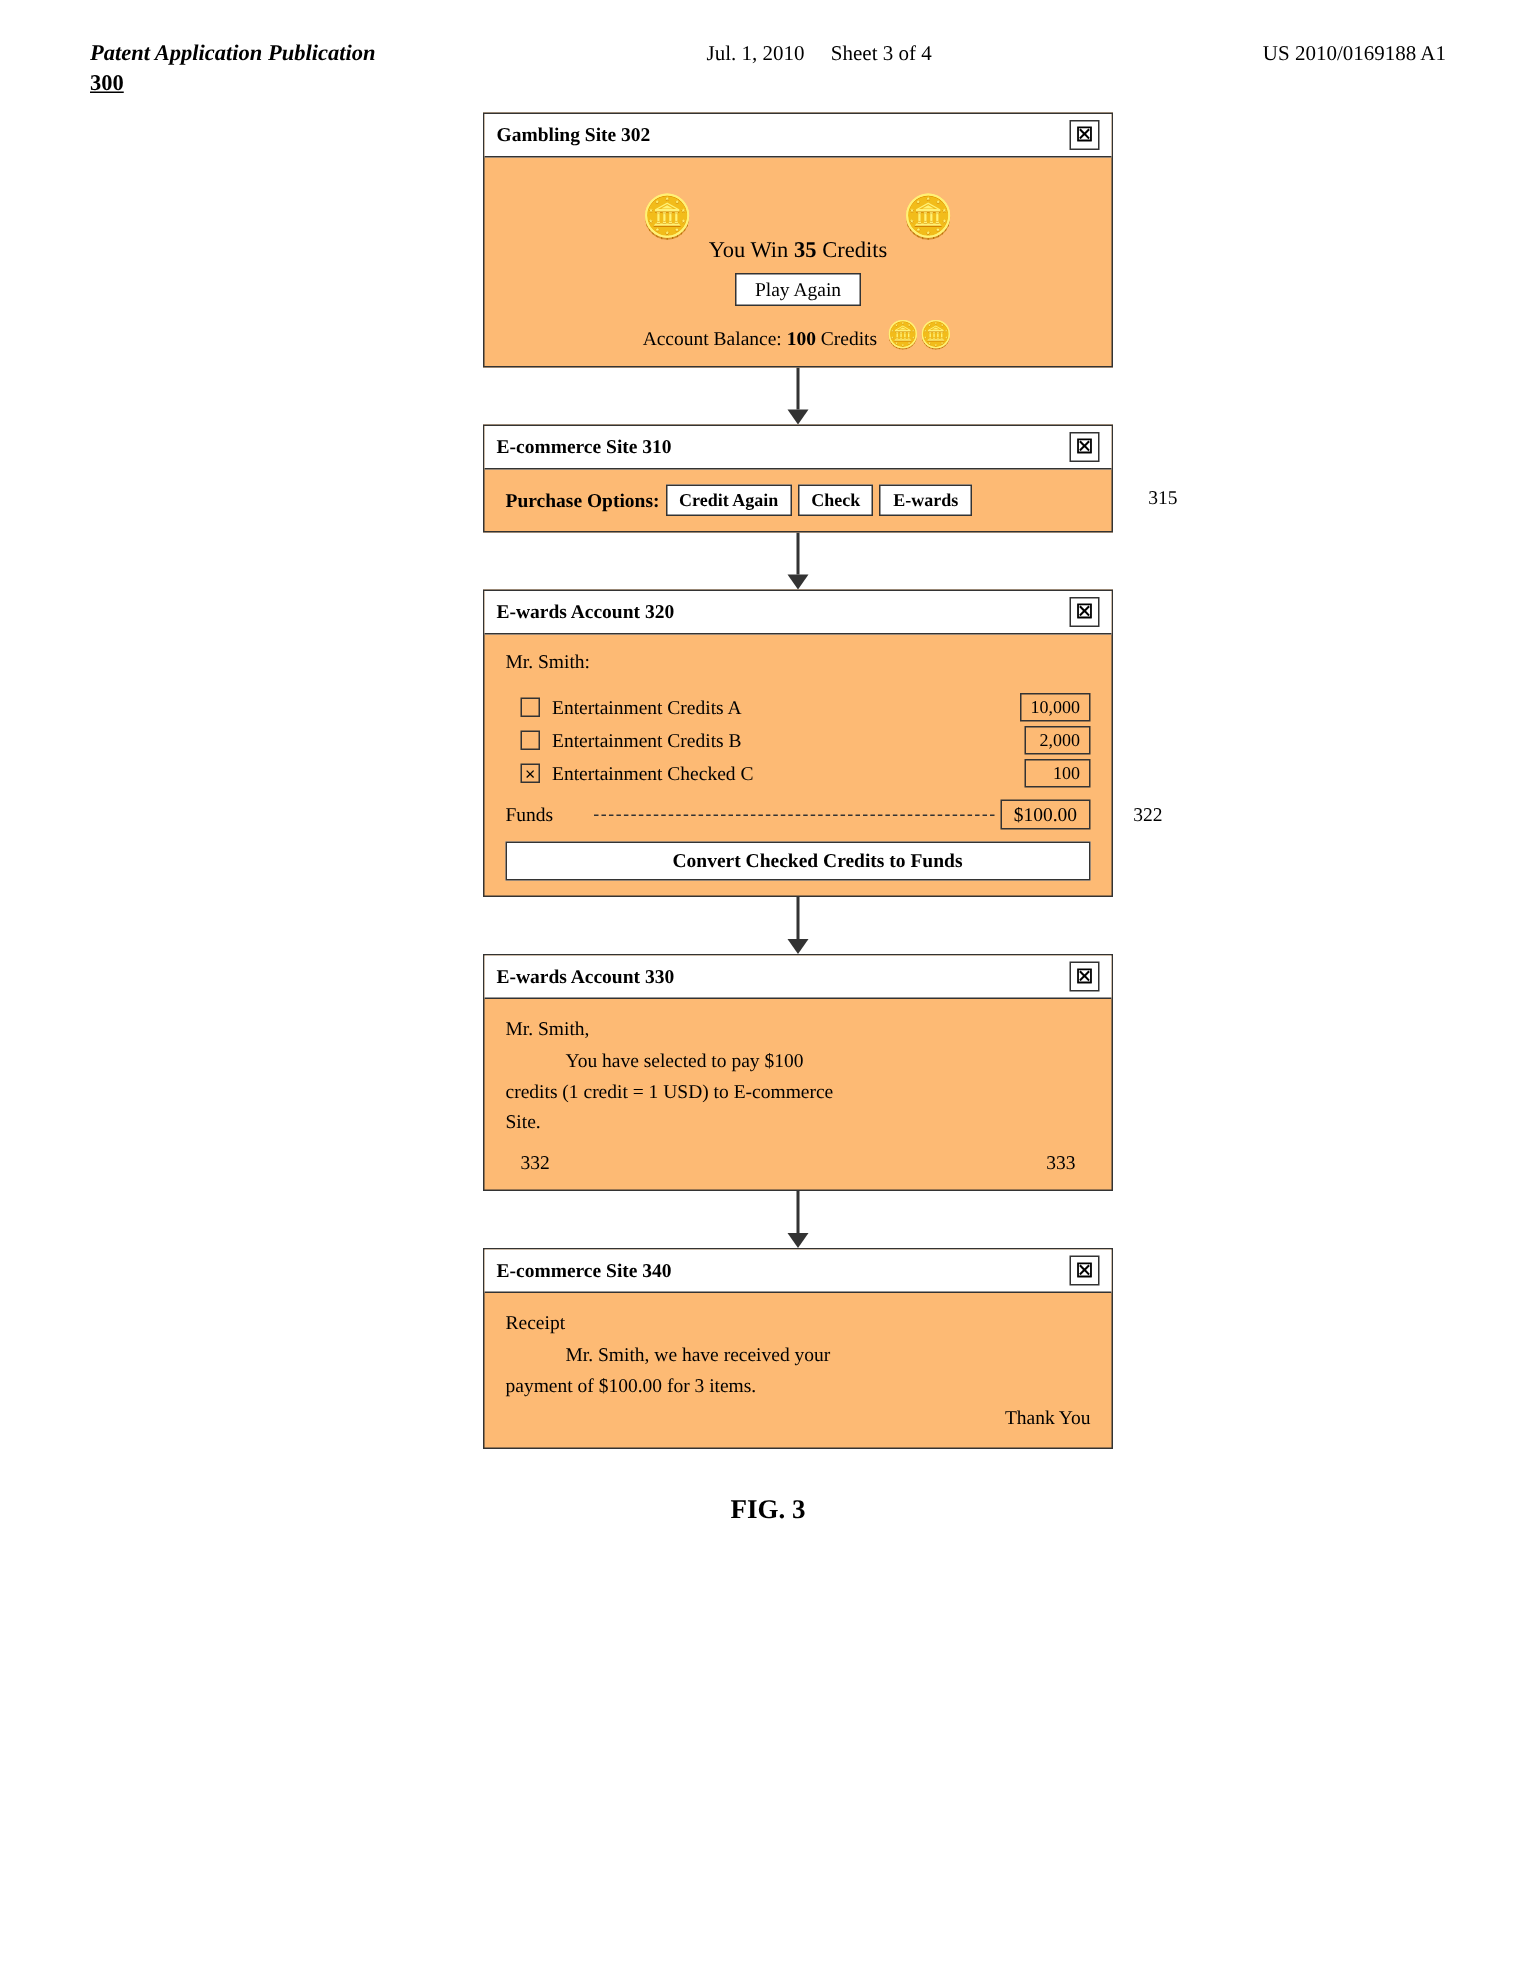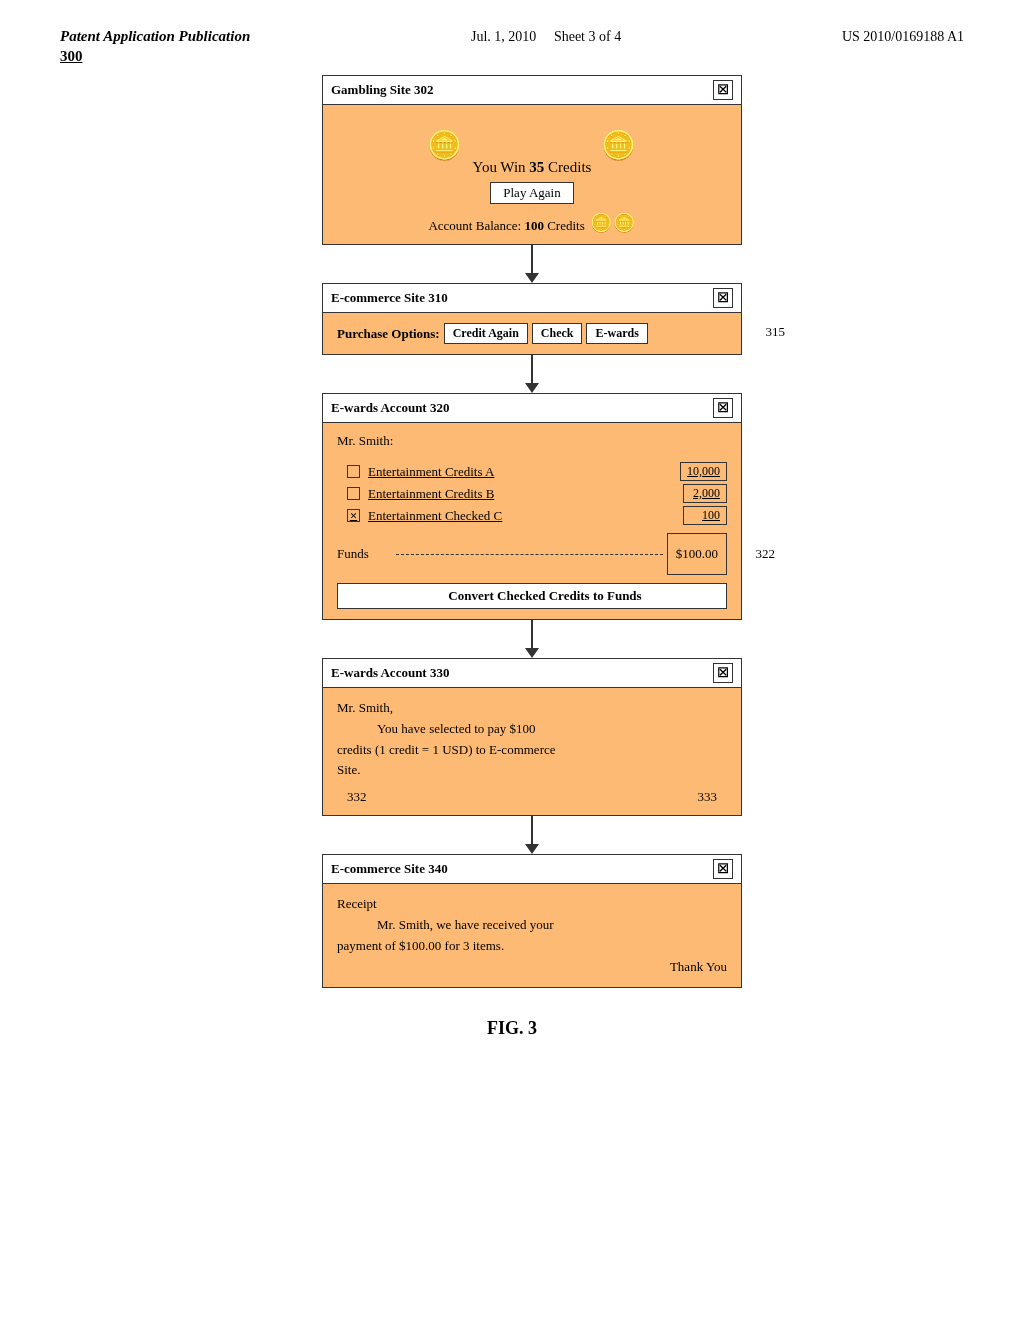--- a/index.html
+++ b/index.html
@@ -189,21 +189,20 @@
       position: relative;
     }
 
     
     .ewards-body {
       font-size: 13px;
     }
 
     .credits-table {
       margin: 13px 0 8px 10px;
-      text-decoration: underline;
     }
 
     .credit-row {
       display: flex;
       align-items: center;
       gap: 8px;
       margin-bottom: 3px;
     }
 
     .checkbox {
@@ -248,21 +247,21 @@
     }
 
     .funds-dashes {
       flex: 1;
       border-bottom: 1.5px dashed #333;
       margin: 0 4px;
     }
 
     .funds-amount {
       border: 1.5px solid #333;
-      padding: 12px 8px;
+      padding: 1px 8px;
       font-size: 13px;
     }
 
     .convert-btn {
       border: 1.5px solid #333;
       padding: 4px 10px;
       font-size: 13px;
       font-weight: bold;
       background: #fff;
       display: block;

